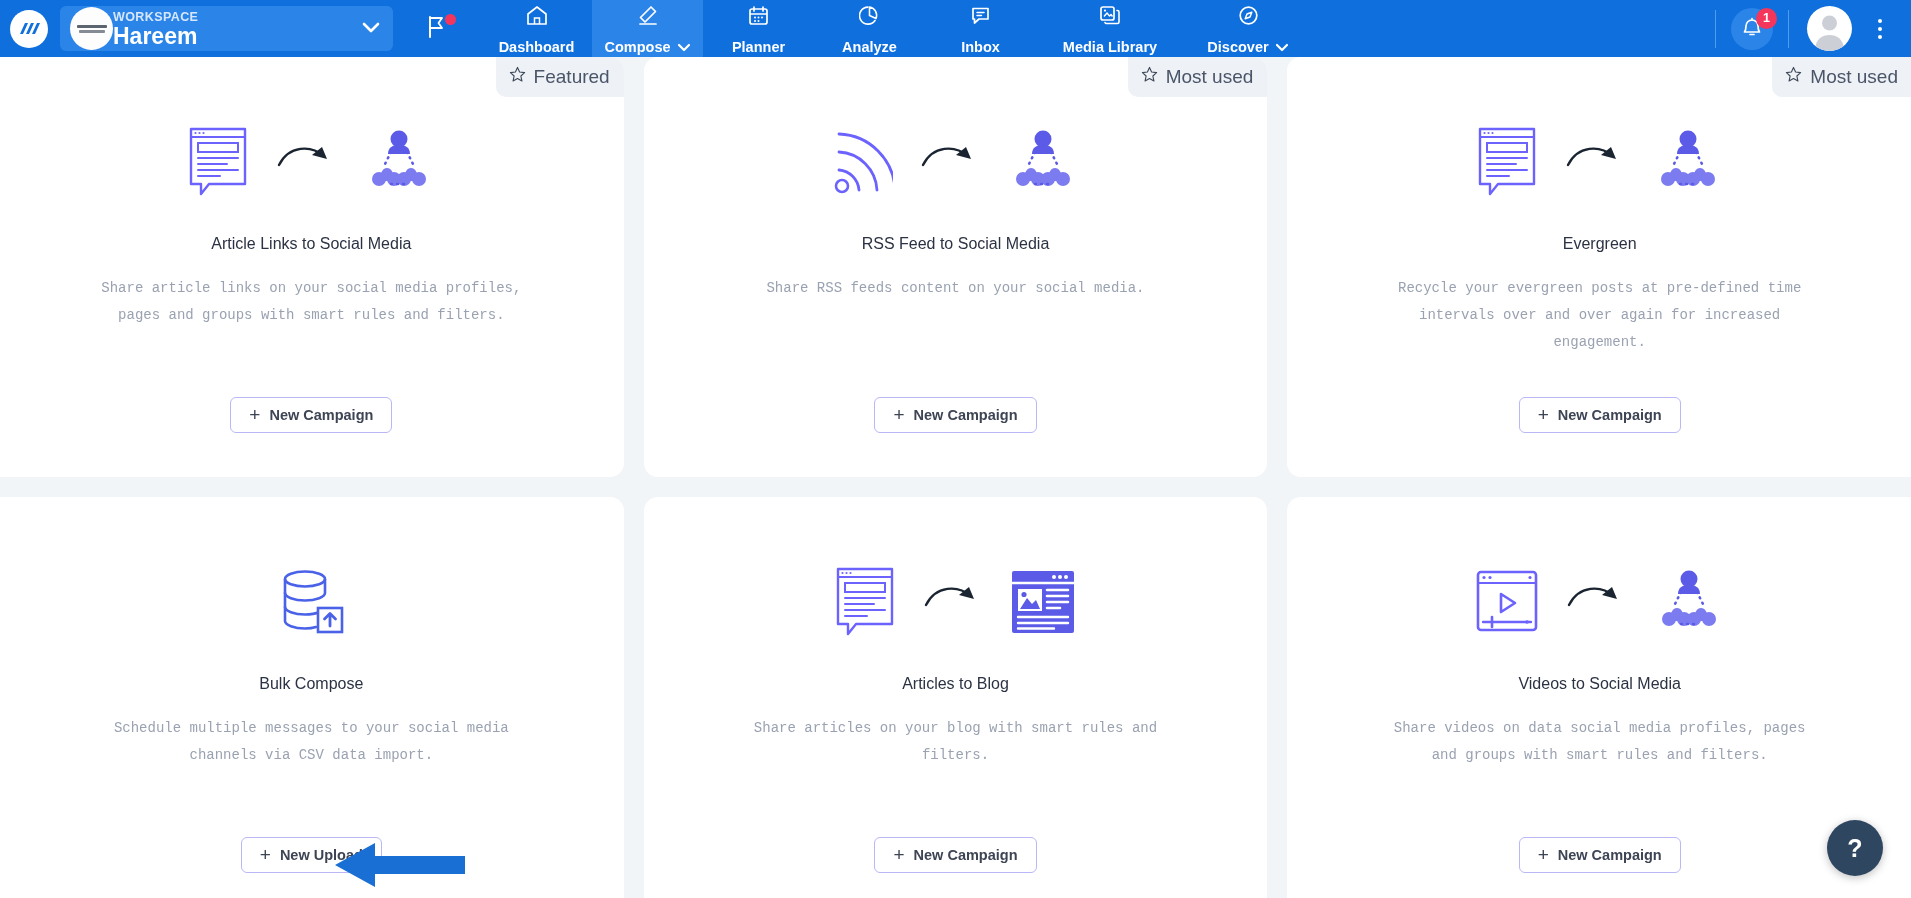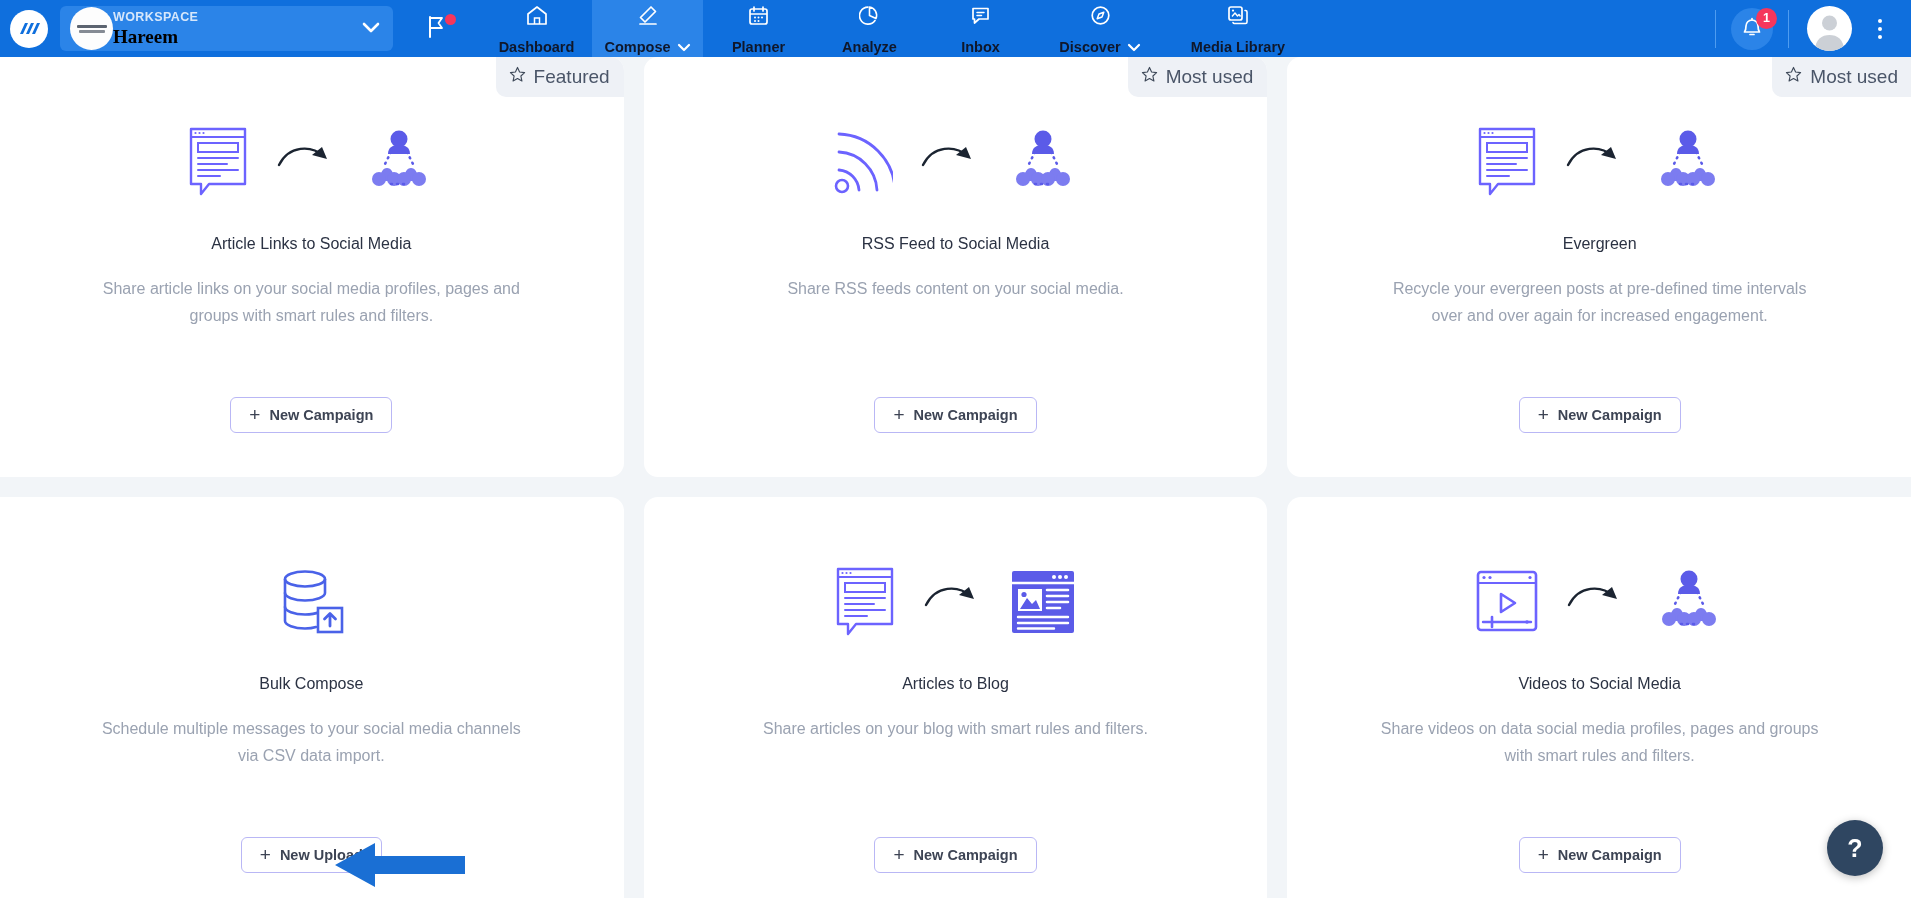--- a/index.html
+++ b/index.html
@@ -65,25 +65,25 @@
   .ws-avatar .ws-av-lines i.l2 { width: 26px; opacity:.75;}
   .ws-text { margin-left: 0; flex: 1; min-width: 0; }
   .ws-label {
     color: #d6e7fb;
     font-size: 12.5px;
     font-weight: bold;
     letter-spacing: .4px;
     line-height: 15px;
   }
   .ws-name {
-    color: #000000;
-    font-size: 19px;
+    color: #ffffff;
+    font-size: 23px;
     font-weight: bold;
     line-height: 23px;
-    white-space: nowrap; overflow: hidden; text-overflow: ellipsis; font-family: Liberation Serif, serif;
+    white-space: nowrap; overflow: hidden; text-overflow: ellipsis;
   }
   .ws-chev { color: #ffffff; margin-left: 6px; }
 
   .flagwrap {
     width: 88px;
     display: flex; align-items: center; justify-content: center;
     position: relative;
     flex: 0 0 88px;
     cursor: pointer;
   }
@@ -93,21 +93,21 @@
     position: absolute;
     top: 14px; left: 52px;
   }
 
   .navitems { display: flex; align-items: stretch; flex: 1; }
   .navitem {
     width: 111px;
     display: flex; flex-direction: column;
     align-items: center; justify-content: center;
     gap: 9px;
-    color: #0f172a;
+    color: #ffffff;
     cursor: pointer;
     padding-top: 2px;
   }
   .navitem.active { background: #2b84e8; }
   .navitem .nav-label {
     font-size: 14.5px;
     font-weight: bold;
     display: flex; align-items: center; gap: 6px;
     white-space: nowrap;
   }
@@ -203,26 +203,27 @@
 
   .card-title {
     margin-top: 30px;
     font-size: 16px;
     color: #2b3243;
     font-weight: normal;
     text-align: center;
   }
   .card-desc {
     margin-top: 22px;
-    font-size: 16px;
+    font-size: 14px;
     line-height: 27px;
     color: #9aa2b1;
     text-align: center;
     max-width: 470px;
     padding: 0 16px;
+    font-family: Liberation Mono, monospace;
   }
   .card-btn {
     margin-top: auto;
     margin-bottom: 44px;
     border: 1px solid #b9b7f5;
     background: #ffffff;
     border-radius: 6px;
     height: 36px;
     padding: 0 18px;
     display: flex; align-items: center; gap: 9px;
@@ -368,49 +369,49 @@
         <svg width="21" height="21" viewBox="0 0 21 21">
           <path d="M3 3.5 L18 3.5 L18 14 L9 14 L4.5 18 L4.5 14 L3 14 Z" stroke="#fff" stroke-width="1.7" fill="none" stroke-linejoin="round"></path>
           <path d="M7 7.5 L14 7.5 M7 10.5 L11.5 10.5" stroke="#fff" stroke-width="1.5" stroke-linecap="round"></path>
         </svg>
       </span>
       <span class="nav-label">
           <span>Inbox</span>
         </span>
     </div>
 
+    <div class="navitem widest">
+      <span>
+        <svg width="22" height="21" viewBox="0 0 22 21">
+          <rect x="2" y="2" width="13" height="13" rx="2" stroke="#fff" stroke-width="1.7" fill="none"></rect>
+          <path d="M5 11.5 L8 8 L10.5 11 L12 9.5 L13.5 11.5" stroke="#fff" stroke-width="1.4" fill="none" stroke-linejoin="round"></path>
+          <circle cx="6" cy="5.6" r="1.1" fill="#fff"></circle>
+          <path d="M18 5.5 L18.5 5.5 A1.5 1.5 0 0 1 20 7 L20 17 A1.5 1.5 0 0 1 18.5 18.5 L7.5 18.5 A1.5 1.5 0 0 1 6 17.5" stroke="#fff" stroke-width="1.6" fill="none" stroke-linecap="round"></path>
+        </svg>
+      </span>
+      <span class="nav-label">
+          <span>Media Library</span>
+        </span>
+    </div>
+
     <div class="navitem wide">
       <span>
         <svg width="21" height="21" viewBox="0 0 21 21">
           <circle cx="10.5" cy="10.5" r="8.3" stroke="#fff" stroke-width="1.7" fill="none"></circle>
           <path d="M13.8 7.2 L9 9 L7.2 13.8 L12 12 Z" stroke="#fff" stroke-width="1.5" fill="none" stroke-linejoin="round"></path>
         </svg>
       </span>
       <span class="nav-label">
         <span>Discover</span>
         <span>
           <svg width="14" height="9" viewBox="0 0 14 9">
               <path d="M2 2 L7 7 L12 2" stroke="#fff" stroke-width="2.2" fill="none" stroke-linecap="round" stroke-linejoin="round"></path>
             </svg>
         </span>
       </span>
-    </div>
-
-    <div class="navitem widest">
-      <span>
-        <svg width="22" height="21" viewBox="0 0 22 21">
-          <rect x="2" y="2" width="13" height="13" rx="2" stroke="#fff" stroke-width="1.7" fill="none"></rect>
-          <path d="M5 11.5 L8 8 L10.5 11 L12 9.5 L13.5 11.5" stroke="#fff" stroke-width="1.4" fill="none" stroke-linejoin="round"></path>
-          <circle cx="6" cy="5.6" r="1.1" fill="#fff"></circle>
-          <path d="M18 5.5 L18.5 5.5 A1.5 1.5 0 0 1 20 7 L20 17 A1.5 1.5 0 0 1 18.5 18.5 L7.5 18.5 A1.5 1.5 0 0 1 6 17.5" stroke="#fff" stroke-width="1.6" fill="none" stroke-linecap="round"></path>
-        </svg>
-      </span>
-      <span class="nav-label">
-          <span>Media Library</span>
-        </span>
     </div>
 
   </div>
 
   <div class="nav-right">
     <div class="divider-v"></div>
     <div class="bellwrap">
       <div class="bell-circle">
         <svg width="22" height="23" viewBox="0 0 22 23">
           <path d="M11 3 A6 6 0 0 1 17 9 C17 13 18.5 15 18.5 15 L3.5 15 C3.5 15 5 13 5 9 A6 6 0 0 1 11 3 Z" stroke="#fff" stroke-width="1.7" fill="none" stroke-linejoin="round"></path>

